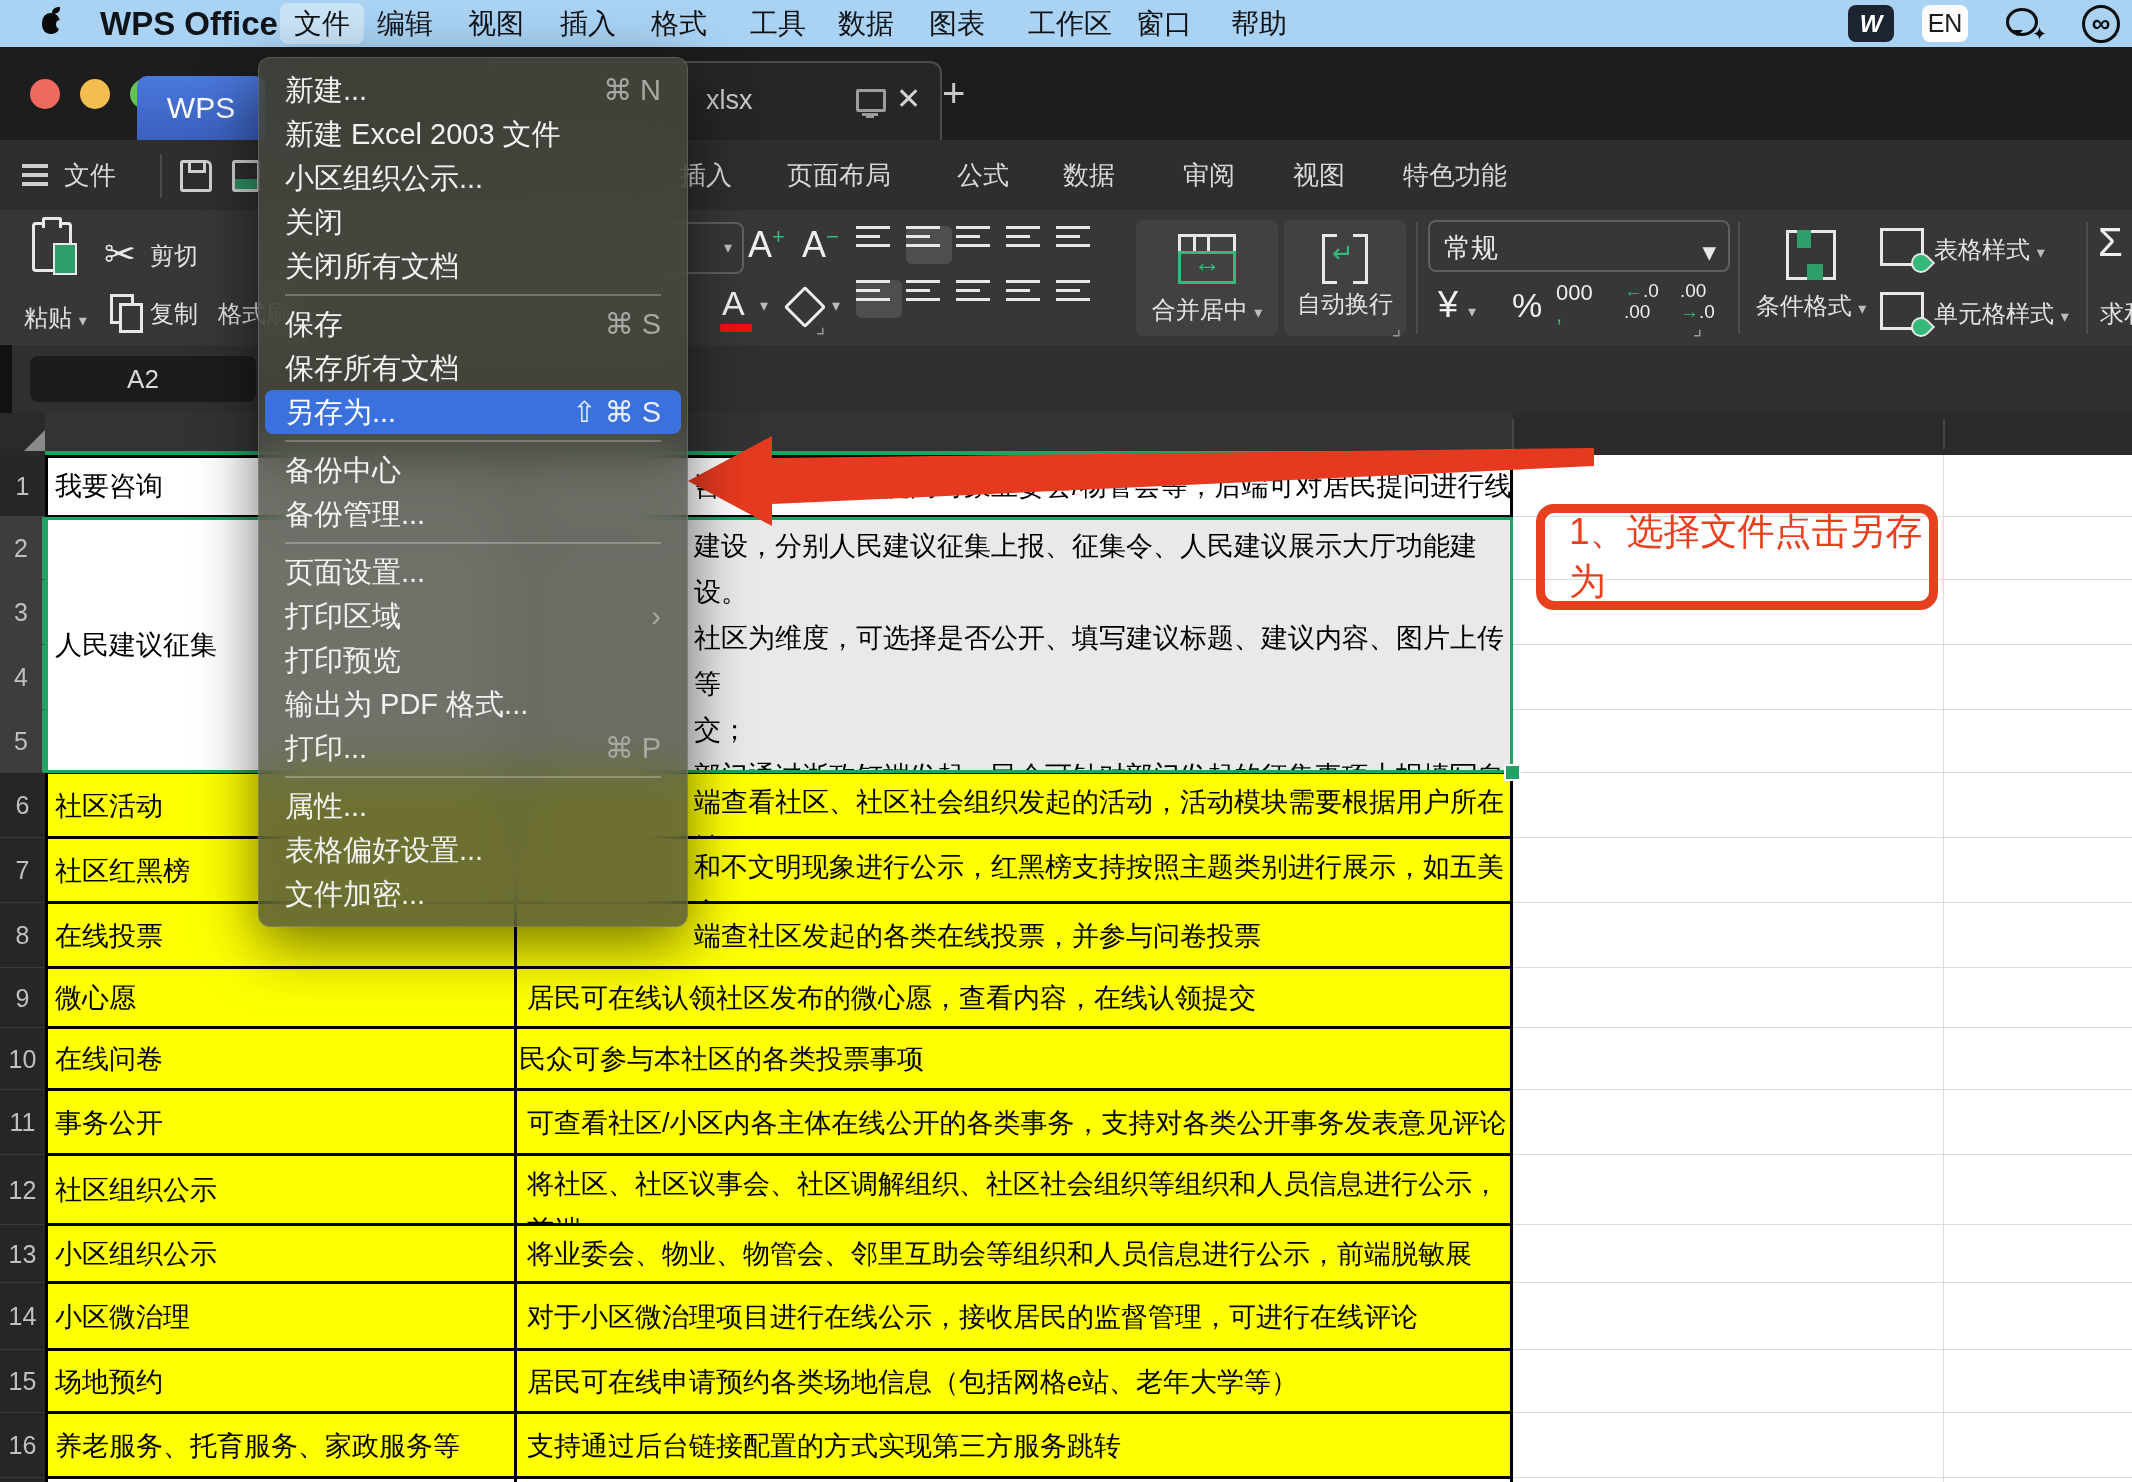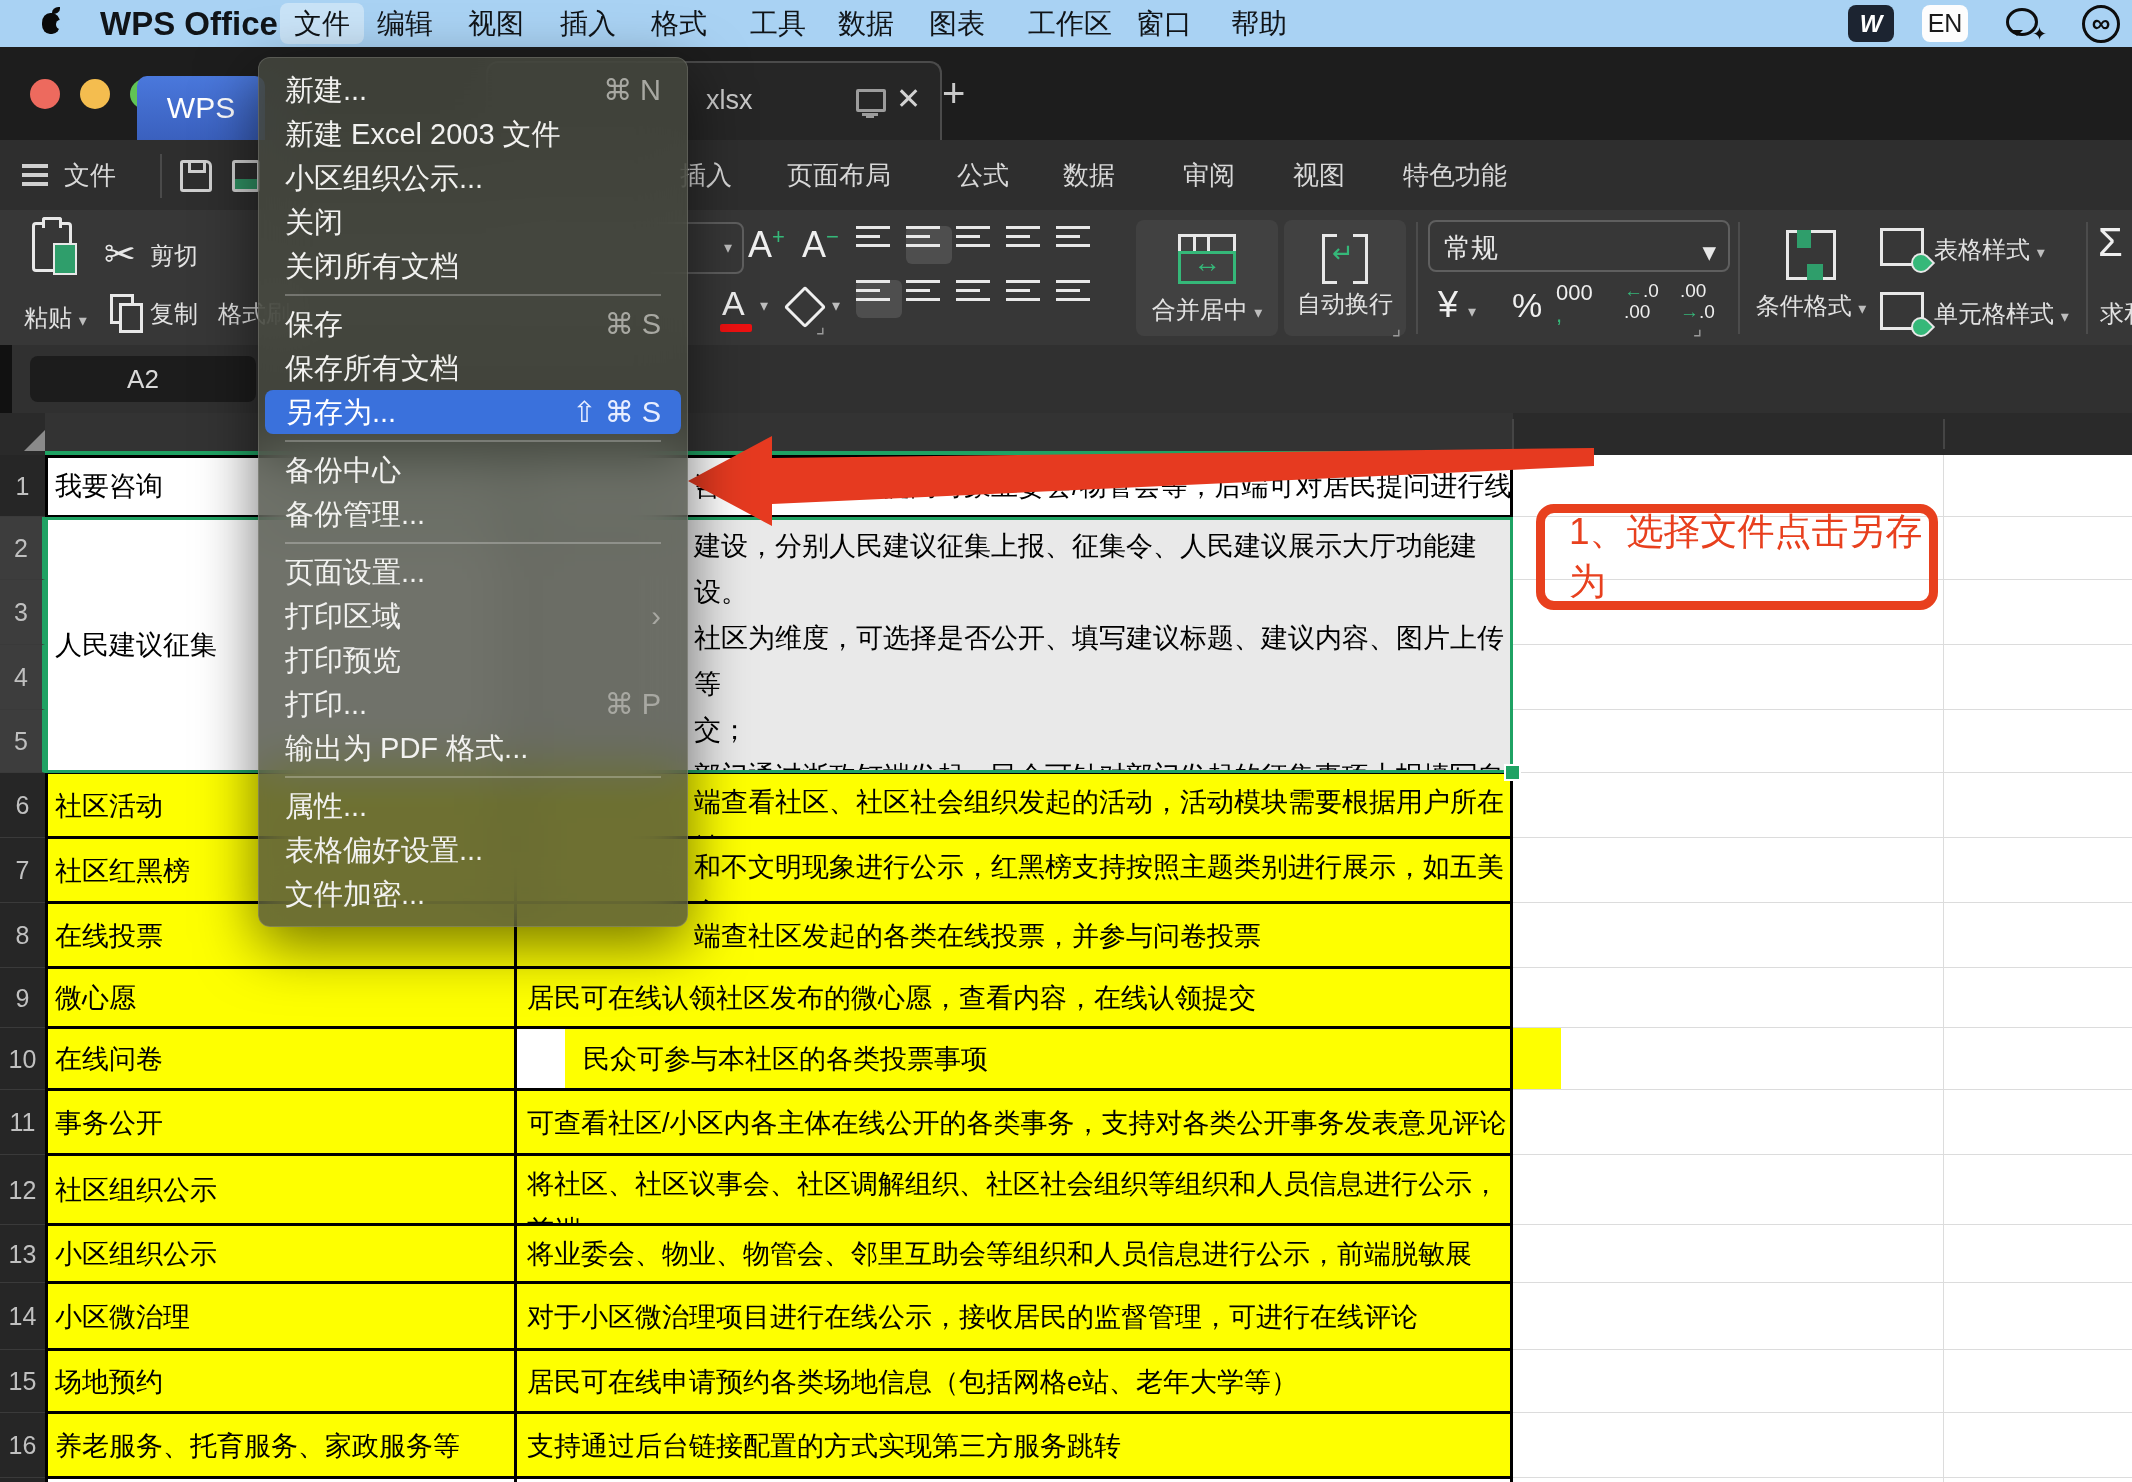--- a/index.html
+++ b/index.html
@@ -310,21 +310,21 @@
         <div class="cell ylw" style="left: 517px; top: 360px; width: 996px; height: 65px; padding-left: 177px; line-height: 46px; padding-top: 6px;">端查看社区、社区社会组织发起的活动，活动模块需要根据用户所在社
 居民在线报名感兴趣的社区活动</div>
         <div class="cell ylw" style="left: 45px; top: 425px; width: 472px; height: 65px; padding-left: 10px; line-height: 46px; display: flex; align-items: center;">社区红黑榜</div>
         <div class="cell ylw" style="left: 517px; top: 425px; width: 996px; height: 65px; padding-left: 177px; line-height: 46px; padding-top: 6px;">和不文明现象进行公示，红黑榜支持按照主题类别进行展示，如五美家
 支持居民下钻到榜单详情查看表彰或惩戒的个体/事件详情</div>
         <div class="cell ylw" style="left: 45px; top: 490px; width: 472px; height: 65px; padding-left: 10px; line-height: 46px; display: flex; align-items: center;">在线投票</div>
         <div class="cell ylw" style="left: 517px; top: 490px; width: 996px; height: 65px; padding-left: 177px; line-height: 46px; display: flex; align-items: center;">端查社区发起的各类在线投票，并参与问卷投票</div>
         <div class="cell ylw" style="left: 45px; top: 555px; width: 472px; height: 60px; padding-left: 10px; line-height: 46px; display: flex; align-items: center;">微心愿</div>
         <div class="cell ylw" style="left: 517px; top: 555px; width: 996px; height: 60px; padding-left: 10px; line-height: 46px; display: flex; align-items: center;">居民可在线认领社区发布的微心愿，查看内容，在线认领提交</div>
         <div class="cell ylw" style="left: 45px; top: 615px; width: 472px; height: 62px; padding-left: 10px; line-height: 46px; display: flex; align-items: center;">在线问卷</div>
-        <div class="cell ylw" style="left: 517px; top: 615px; width: 996px; height: 62px; padding-left: 18px; line-height: 46px; display: flex; align-items: center; margin-left: 48px;">民众可参与本社区的各类投票事项</div>
+        <div class="cell ylw" style="left: 517px; top: 615px; width: 996px; height: 62px; padding-left: 2px; line-height: 46px; display: flex; align-items: center;">民众可参与本社区的各类投票事项</div>
         <div class="cell ylw" style="left: 45px; top: 677px; width: 472px; height: 65px; padding-left: 10px; line-height: 46px; display: flex; align-items: center;">事务公开</div>
         <div class="cell ylw" style="left: 517px; top: 677px; width: 996px; height: 65px; padding-left: 10px; line-height: 46px; display: flex; align-items: center;">可查看社区/小区内各主体在线公开的各类事务，支持对各类公开事务发表意见评论</div>
         <div class="cell ylw" style="left: 45px; top: 742px; width: 472px; height: 70px; padding-left: 10px; line-height: 46px; display: flex; align-items: center;">社区组织公示</div>
         <div class="cell ylw" style="left: 517px; top: 742px; width: 996px; height: 70px; padding-left: 10px; line-height: 46px; padding-top: 6px;">将社区、社区议事会、社区调解组织、社区社会组织等组织和人员信息进行公示，前端
 脱敏展示，通过通话按钮支持居民一键拨打</div>
         <div class="cell ylw" style="left: 45px; top: 812px; width: 472px; height: 58px; padding-left: 10px; line-height: 46px; display: flex; align-items: center;">小区组织公示</div>
         <div class="cell ylw" style="left: 517px; top: 812px; width: 996px; height: 58px; padding-left: 10px; line-height: 46px; padding-top: 6px;">将业委会、物业、物管会、邻里互助会等组织和人员信息进行公示，前端脱敏展示，通
 过通话按钮支持居民一键拨打</div>
         <div class="cell ylw" style="left: 45px; top: 870px; width: 472px; height: 67px; padding-left: 10px; line-height: 46px; display: flex; align-items: center;">小区微治理</div>
         <div class="cell ylw" style="left: 517px; top: 870px; width: 996px; height: 67px; padding-left: 10px; line-height: 46px; display: flex; align-items: center;">对于小区微治理项目进行在线公示，接收居民的监督管理，可进行在线评论</div>
@@ -437,26 +437,26 @@
         <span>页面设置...</span>
       </div>
       <div class="fm-item">
         <span>打印区域</span>
         <span class="sc">›</span>
       </div>
       <div class="fm-item">
         <span>打印预览</span>
       </div>
       <div class="fm-item">
+        <span>输出为 PDF 格式...</span>
+      </div>
+      <div class="fm-item">
         <span>打印...</span>
         <span class="sc">⌘ P</span>
       </div>
-      <div class="fm-item">
-        <span>输出为 PDF 格式...</span>
-      </div>
       <div class="fm-div"></div>
       <div class="fm-item">
         <span>属性...</span>
       </div>
       <div class="fm-item">
         <span>表格偏好设置...</span>
       </div>
       <div class="fm-item">
         <span>文件加密...</span>
       </div>

